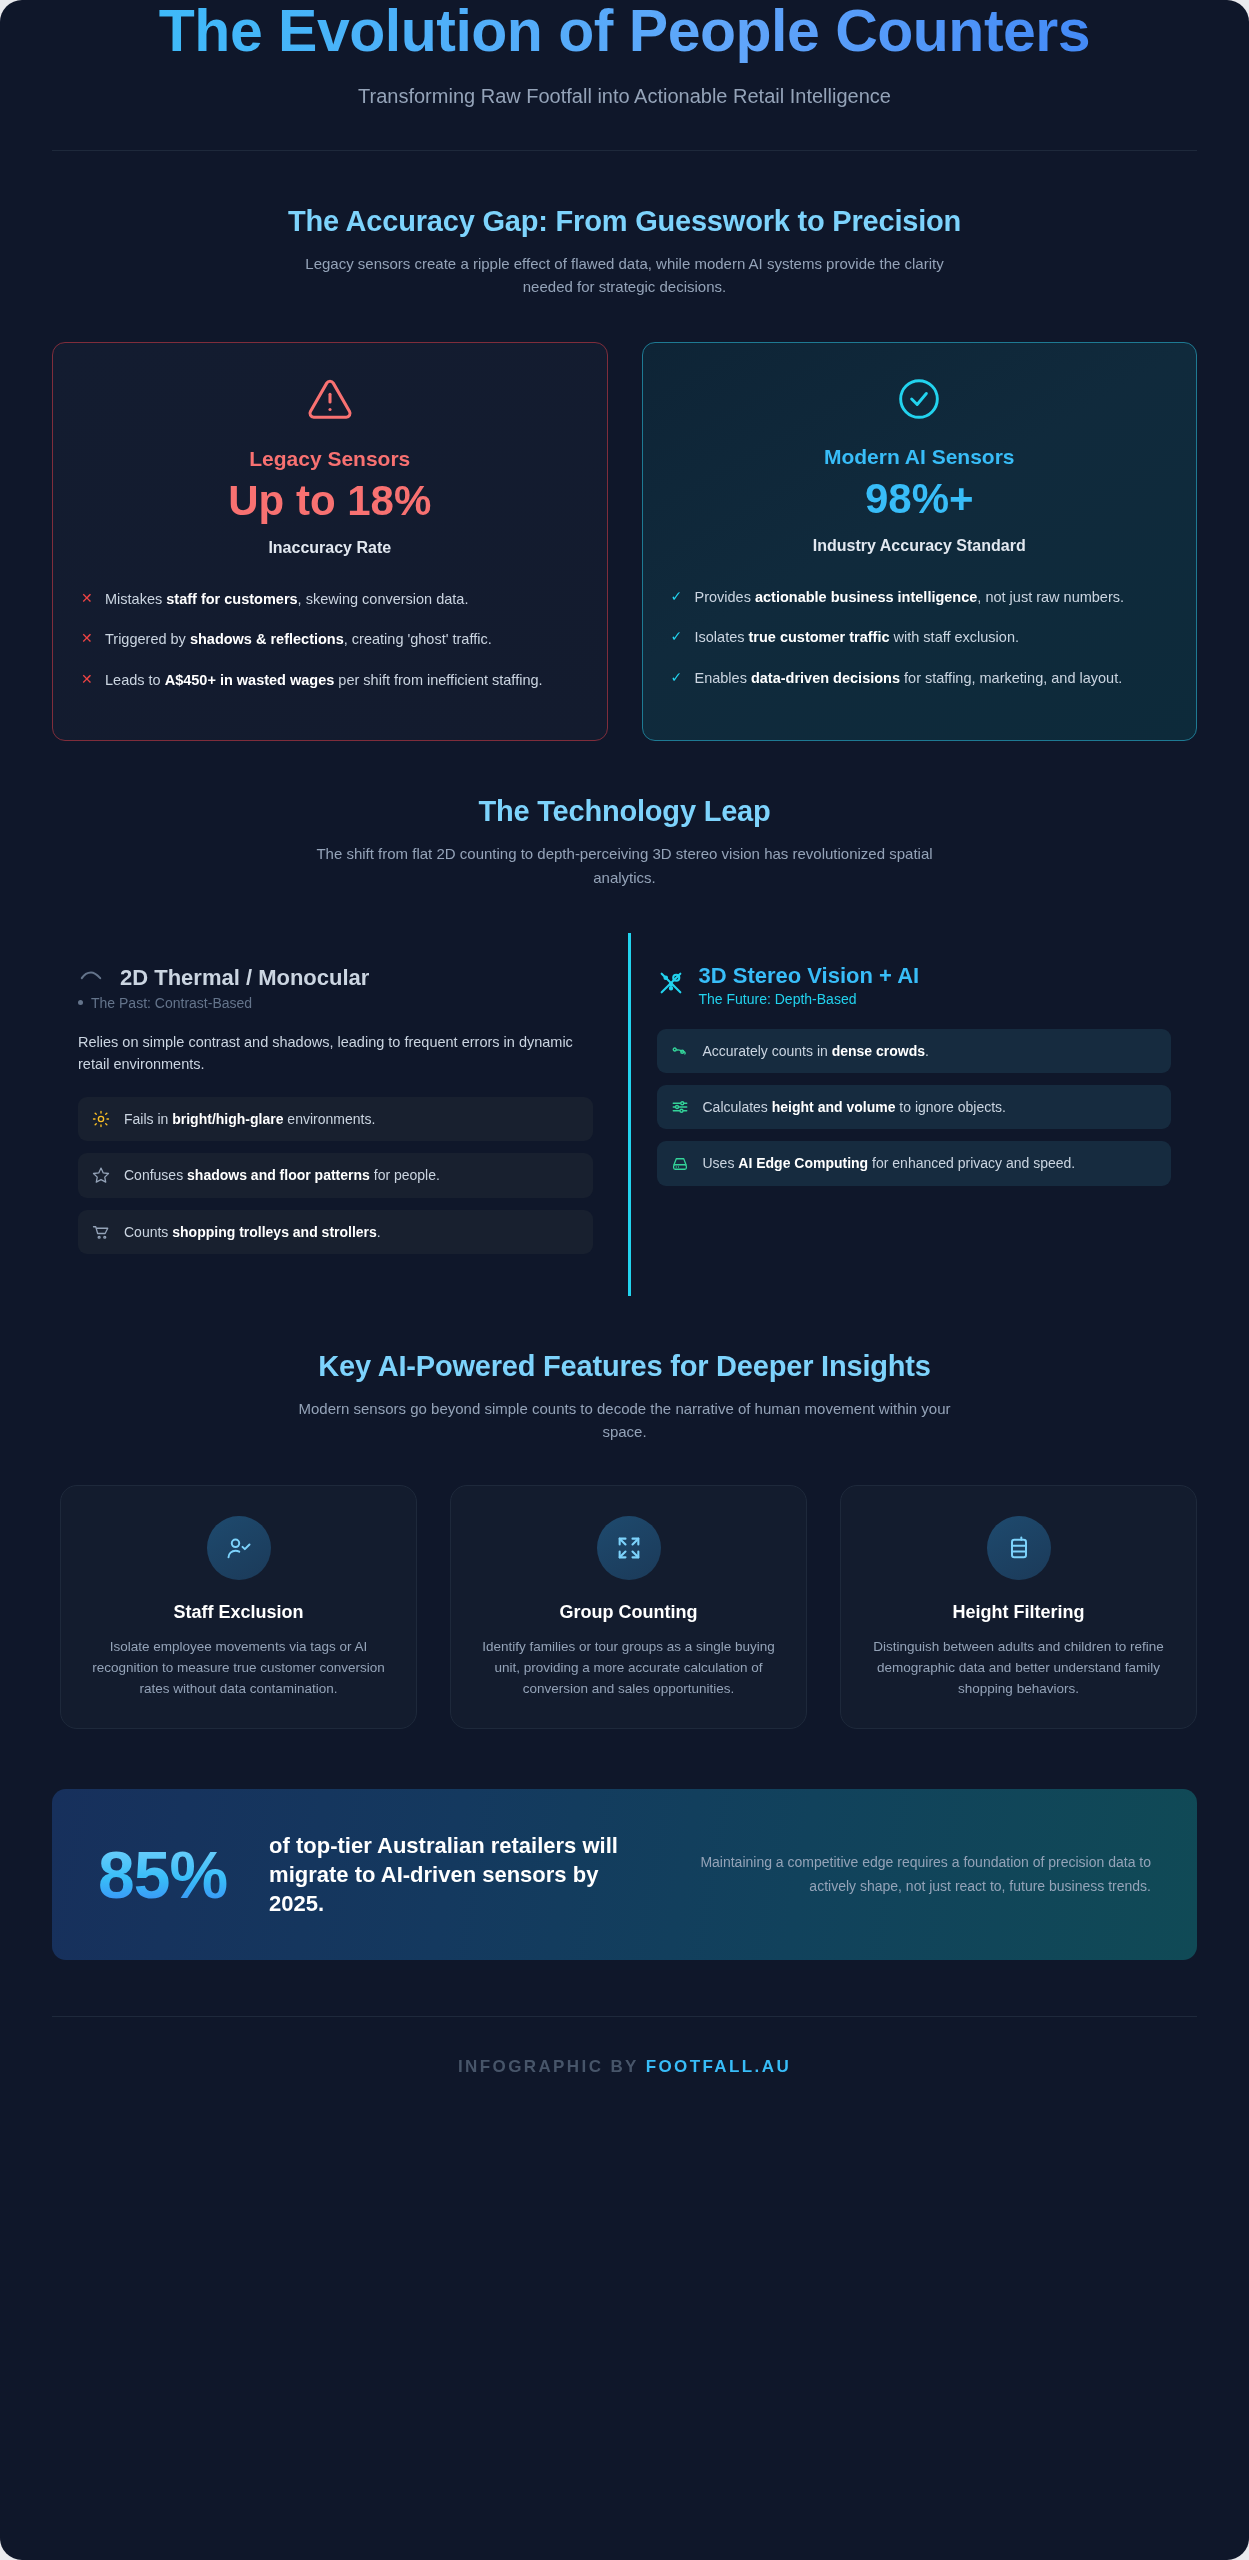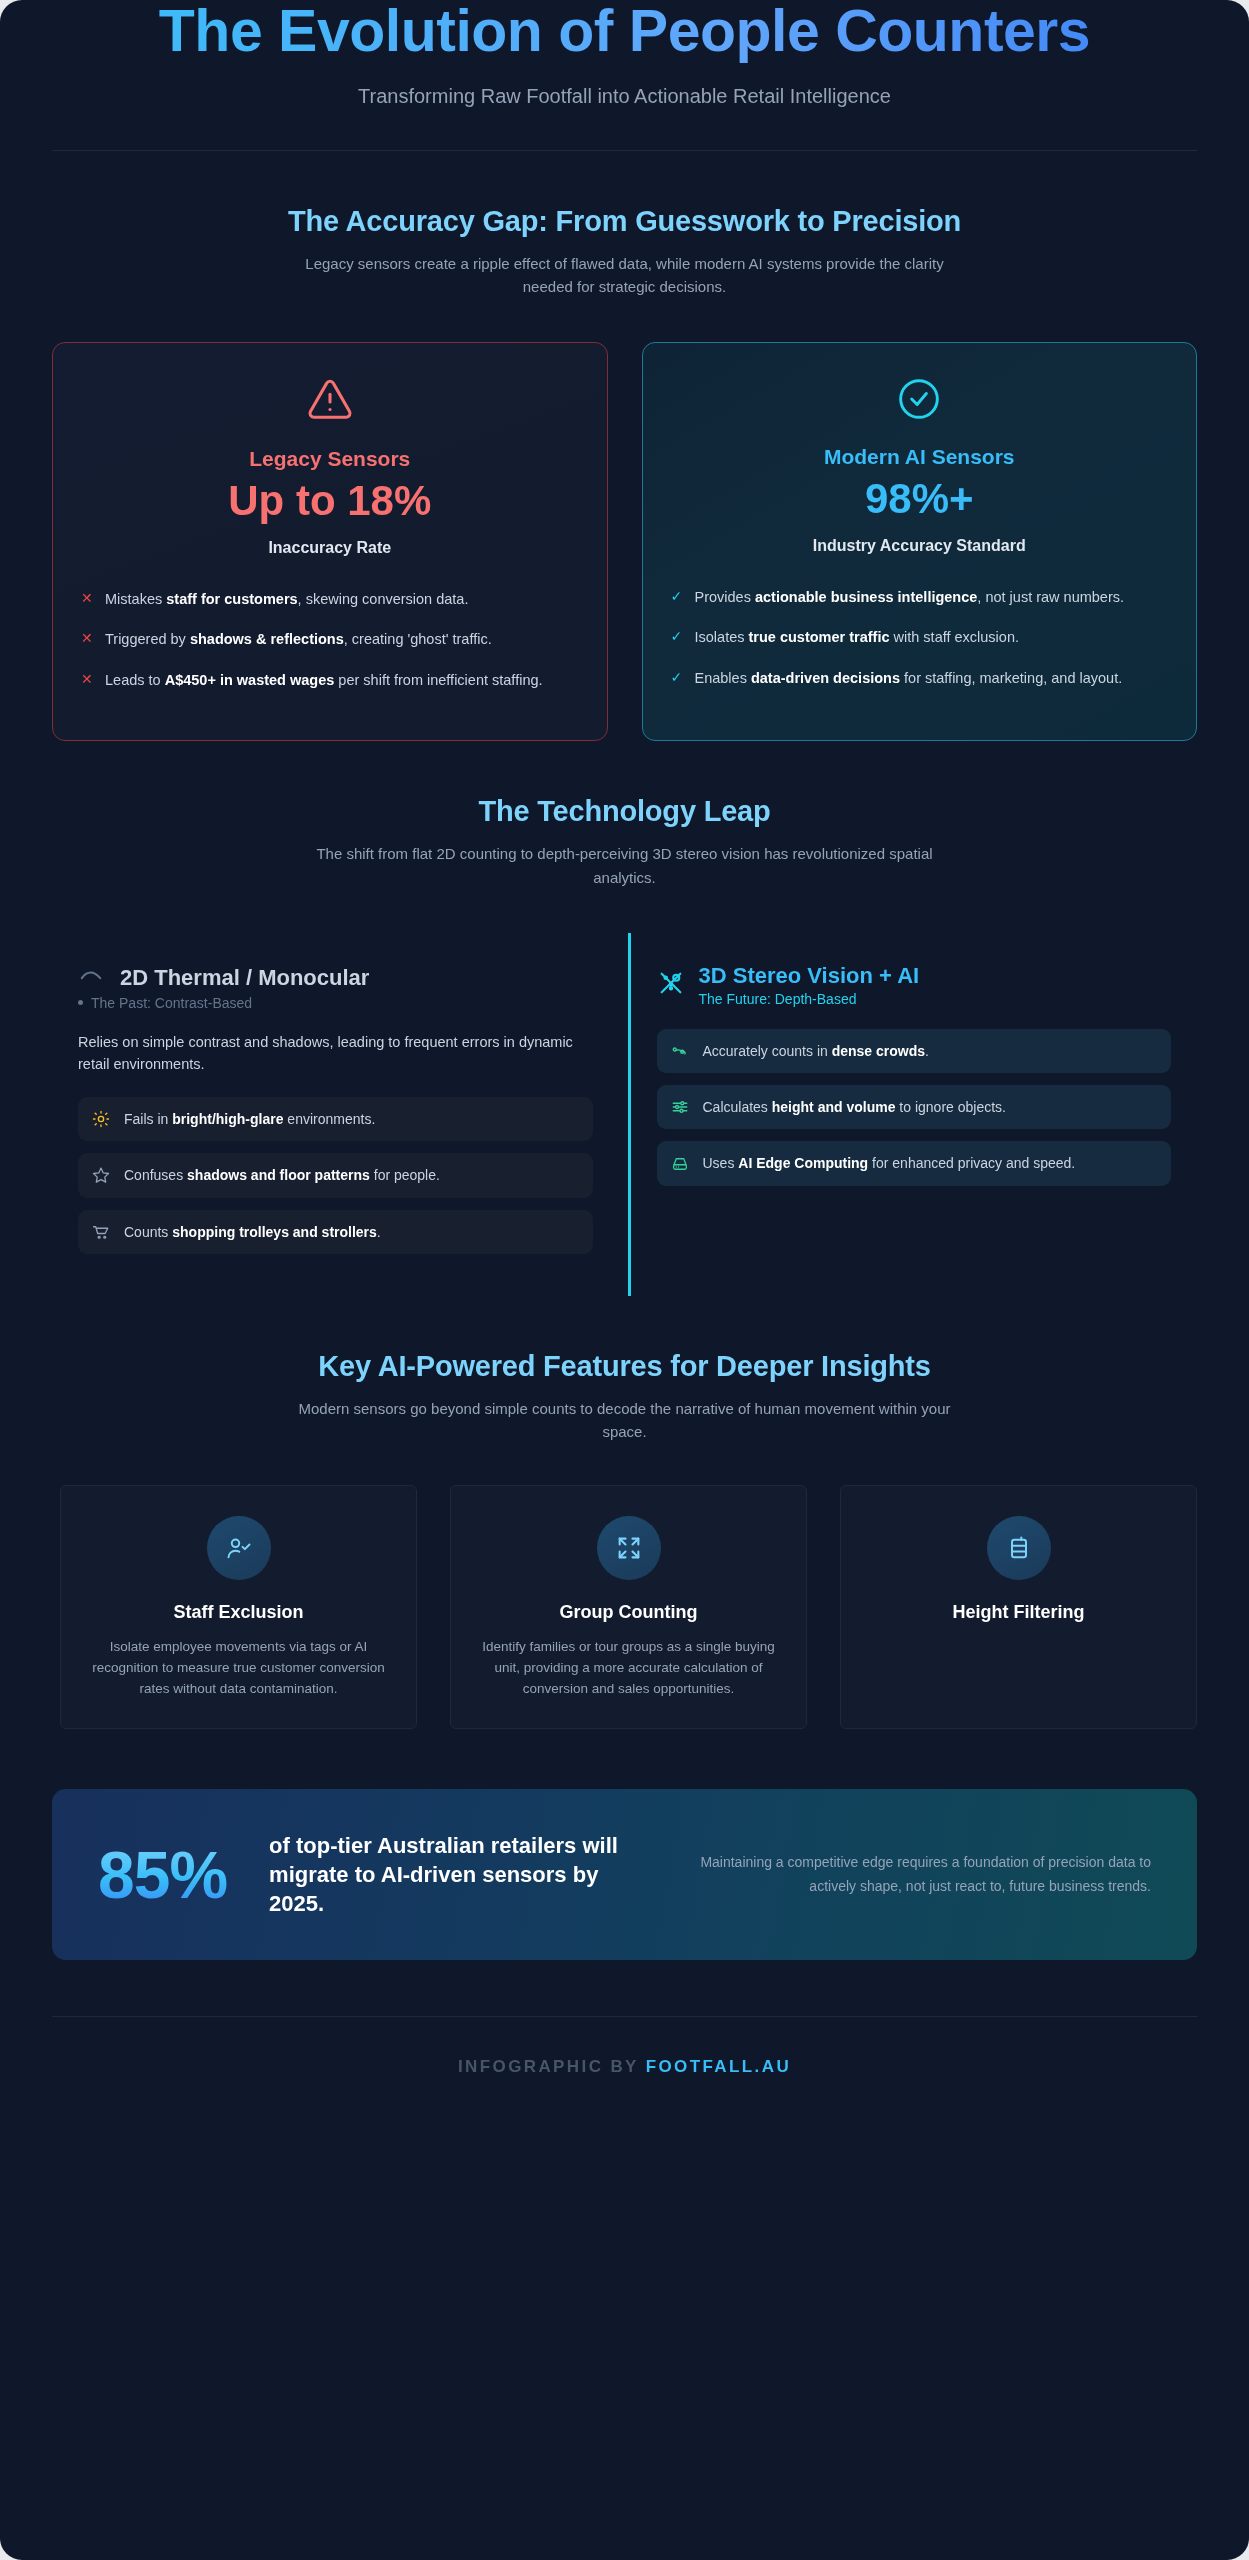--- a/index.html
+++ b/index.html
@@ -159,21 +159,21 @@
   .tcol.past .trow { background:#18202f; }
   .tcol.future .trow { background:rgba(30,60,80,0.55); }
   .trow b { color:#ffffff; font-weight:700; }
   .trow .ri { flex:0 0 20px; display:flex; align-items:center; }
 
   
   .cards3 { display:flex; gap:25px; margin-top:42px; }
   .fcard {
     flex:1;
     border:1px solid #1e293b;
-    border-radius:6px;
+    border-radius:17px;
     background:#131c2e;
     padding:30px 22px 28px;
     text-align:center;
     margin-left:8px;
   }
   .fcirc {
     width:64px; height:64px;
     border-radius:50%;
     margin:0 auto 22px;
     background:linear-gradient(150deg,#1e4a6e 0%,#1b3a59 100%);
@@ -444,20 +444,21 @@
       <div class="fcard">
         <div class="fcirc">
           <svg width="28" height="28" viewBox="0 0 24 24" fill="none" stroke="#7dd3fc" stroke-width="1.7" stroke-linecap="round" stroke-linejoin="round">
               <rect x="6" y="5" width="12" height="15" rx="2"></rect>
               <line x1="6" y1="10" x2="18" y2="10"></line>
               <line x1="6" y1="15" x2="18" y2="15"></line>
               <path d="M14 5V3"></path>
             </svg>
         </div>
         <h4>Height Filtering</h4>
+        <p>Distinguish between adults and children to refine demographic data and better understand family shopping behaviors.</p>
       </div>
     </div>
   </div>
 
   <div class="wrap">
     <div class="banner">
       <div class="bigpct">85%</div>
       <div class="bmid">of top-tier Australian retailers will migrate to AI-driven sensors by 2025.</div>
       <div class="bright">Maintaining a competitive edge requires a foundation of precision data to actively shape, not just react to, future business trends.</div>
     </div>

